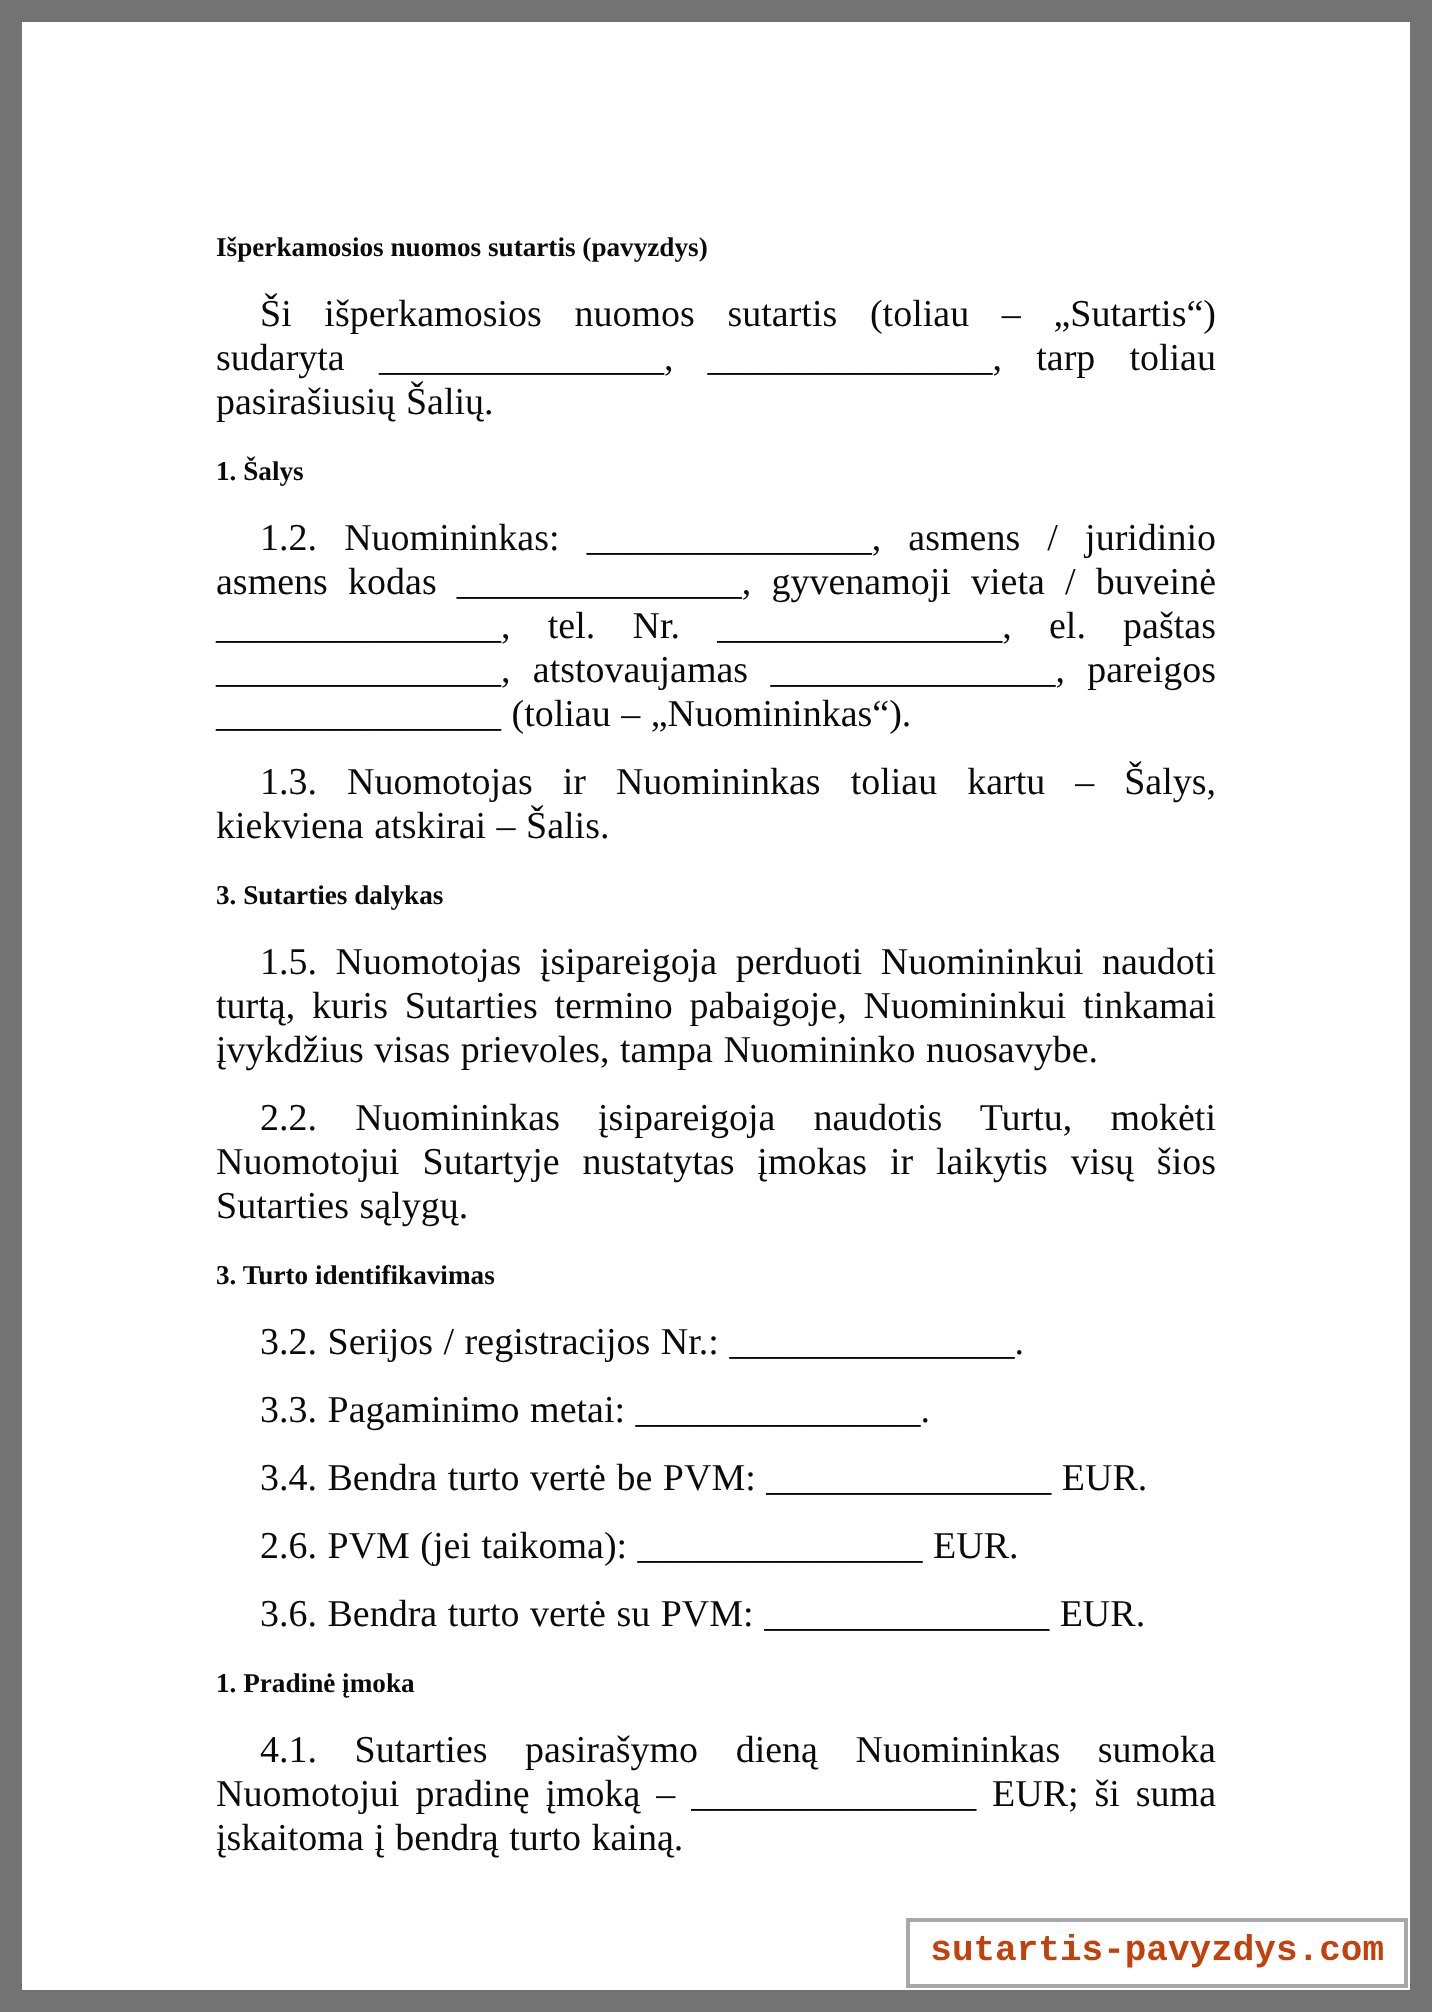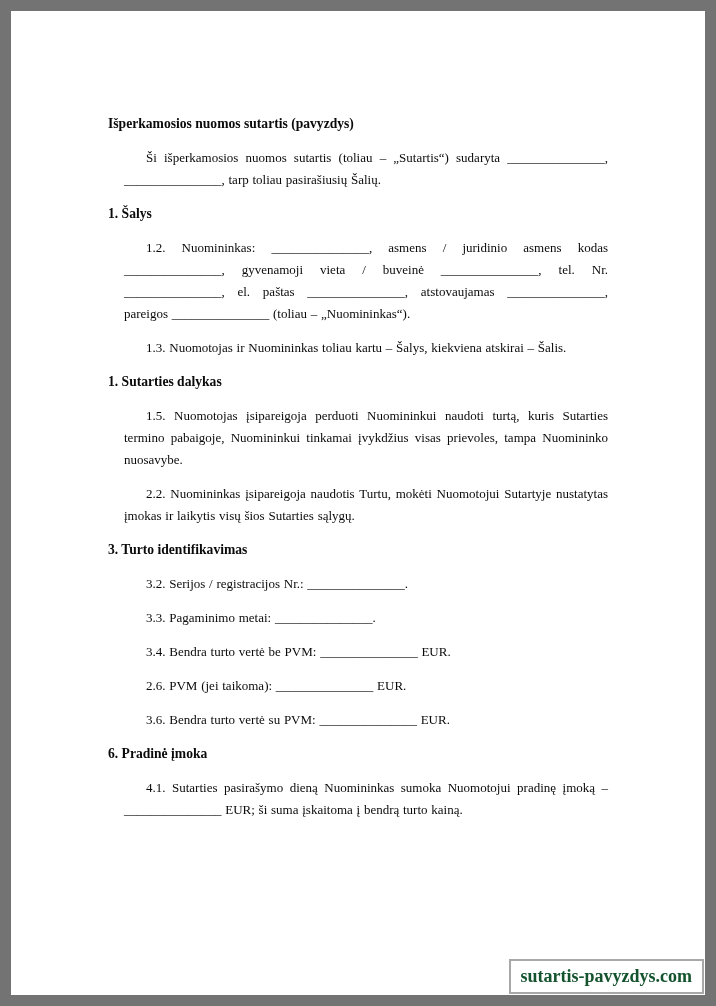--- a/index.html
+++ b/index.html
@@ -19,67 +19,67 @@
     width:500px;
     padding-top:102px;
   }
   .doc h1, .doc h2{
     font-size:13.6px;
     font-weight:bold;
     line-height:22px;
     margin:0 0 12px 0;
   }
   .doc p{
-    font-size:13px;
+    font-size:19px;
     line-height:22px;
-    margin:0 0 12px 16px;
+    margin:0 0 12px 0;
     text-align:justify;
     text-indent:22px;
     word-spacing:0.5px;
   }
   .badge{
     position:absolute;
     right:1px;bottom:1px;
     background:#ffffff;
     border:2px solid #a8a8a8;
     padding:4px 10px 5px 10px;
-    font-family:Liberation Serif, serif;
+    font-family:Liberation Mono, monospace;
     font-weight:bold;
     font-size:18px;
     line-height:22px;
-    color:#14532d;
+    color:#c2410c;
     white-space:nowrap;
   }
 </style>
 </head>
 <body>
 
 <div class="page">
   <div class="doc">
 
     <h1>Išperkamosios nuomos sutartis (pavyzdys)</h1>
 
     <p>Ši išperkamosios nuomos sutartis (toliau – „Sutartis“) sudaryta _______________, _______________, tarp toliau pasirašiusių Šalių.</p>
 
     <h2>1. Šalys</h2>
     <p>1.2. Nuomininkas: _______________, asmens / juridinio asmens kodas _______________, gyvenamoji vieta / buveinė _______________, tel. Nr. _______________, el. paštas _______________, atstovaujamas _______________, pareigos _______________ (toliau – „Nuomininkas“).</p>
     <p>1.3. Nuomotojas ir Nuomininkas toliau kartu – Šalys, kiekviena atskirai – Šalis.</p>
 
-    <h2>1. Sutarties dalykas</h2>
+    <h2>3. Sutarties dalykas</h2>
     <p>1.5. Nuomotojas įsipareigoja perduoti Nuomininkui naudoti turtą, kuris Sutarties termino pabaigoje, Nuomininkui tinkamai įvykdžius visas prievoles, tampa Nuomininko nuosavybe.</p>
     <p>2.2. Nuomininkas įsipareigoja naudotis Turtu, mokėti Nuomotojui Sutartyje nustatytas įmokas ir laikytis visų šios Sutarties sąlygų.</p>
 
     <h2>3. Turto identifikavimas</h2>
     <p>3.2. Serijos / registracijos Nr.: _______________.</p>
     <p>3.3. Pagaminimo metai: _______________.</p>
     <p>3.4. Bendra turto vertė be PVM: _______________ EUR.</p>
     <p>2.6. PVM (jei taikoma): _______________ EUR.</p>
     <p>3.6. Bendra turto vertė su PVM: _______________ EUR.</p>
 
-    <h2>6. Pradinė įmoka</h2>
+    <h2>1. Pradinė įmoka</h2>
     <p>4.1. Sutarties pasirašymo dieną Nuomininkas sumoka Nuomotojui pradinę įmoką – _______________ EUR; ši suma įskaitoma į bendrą turto kainą.</p>
 
   </div>
 
   <div class="badge">
     <span>sutartis-pavyzdys.com</span>
   </div>
 </div>
 
 </body></html>

